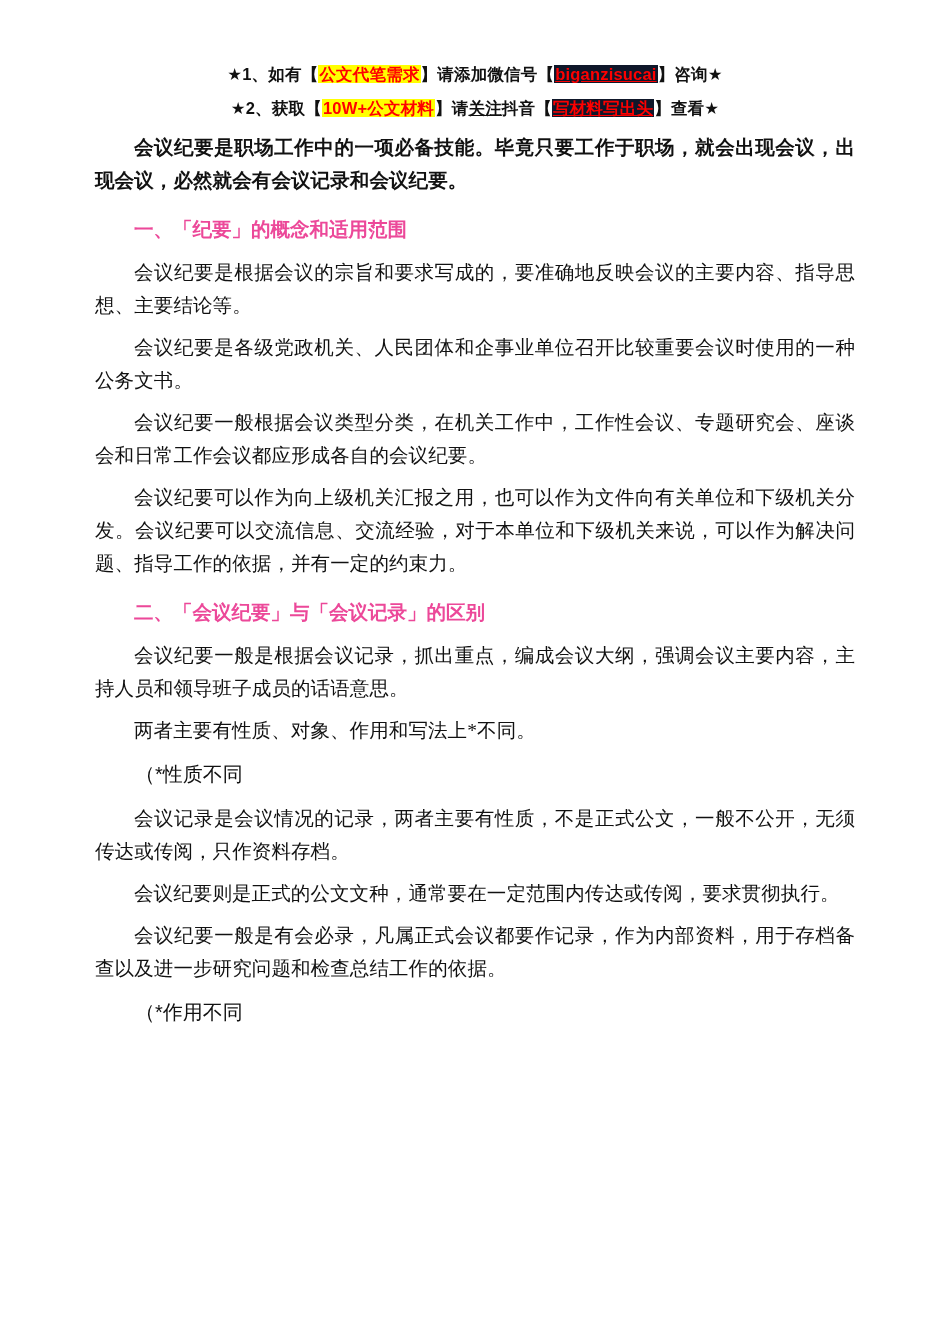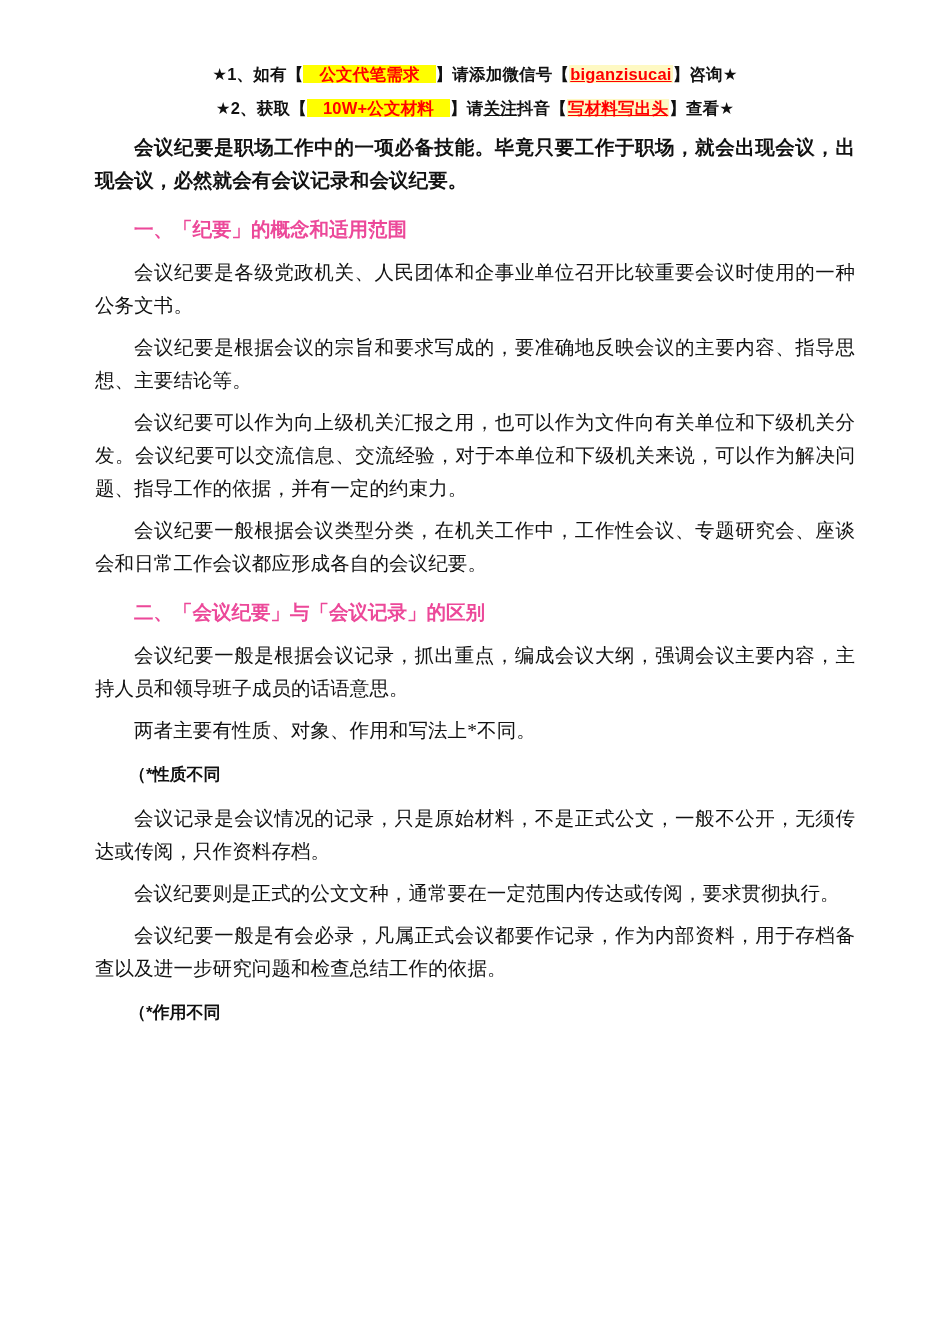--- a/index.html
+++ b/index.html
@@ -27,24 +27,24 @@
     font-weight: bold;
     font-size: 16.5px;
     line-height: 28px;
     letter-spacing: 0.2px;
     white-space: nowrap;
   }
   .banner .seg { }
   .hl-yellow {
     background: #ffff00;
     color: #ff0000;
-    padding: 0 16px;
+    padding: 0 1px;
   }
   .hl-yellow-u {
-    background: #fef9c3;
+    background: #0f172a;
     color: #ff0000;
     padding: 0 1px;
     text-decoration: underline;
   }
   .u { text-decoration: underline; }
   .banner-top { margin-bottom: 6px; }
 
   
   .para {
     font-size: 19.5px;
@@ -60,23 +60,23 @@
   .heading {
     font-size: 19.5px;
     line-height: 33px;
     font-weight: bold;
     color: #ec4899;
     text-indent: 2em;
     margin: 16px 0 10px 0;
     font-family: "Liberation Sans", "DejaVu Sans", sans-serif;
   }
   .subheading {
-    font-size: 17px;
+    font-size: 20px;
     line-height: 33px;
-    font-weight: bold;
+    font-weight: normal;
     text-indent: 2em;
     margin: 11px 0;
     font-family: "Liberation Sans", "DejaVu Sans", sans-serif;
   }
   .spacer-bottom { height: 230px; }
 </style>
 </head>
 <body>
 
 <div class="page">
@@ -84,31 +84,31 @@
   <div class="banner banner-top">
     <span class="seg">★1、如有</span><span>【</span><span class="hl-yellow">公文代笔需求</span><span>】</span><span>请添加微信号</span><span>【</span><span class="hl-yellow-u">biganzisucai</span><span>】</span><span>咨询★</span>
   </div>
   <div class="banner">
     <span>★2、获取</span><span>【</span><span class="hl-yellow">10W+公文材料</span><span>】</span><span>请</span><span class="u">关注</span><span>抖音</span><span>【</span><span class="hl-yellow-u">写材料写出头</span><span>】</span><span>查看★</span>
   </div>
 
   <p class="para intro">会议纪要是职场工作中的一项必备技能。毕竟只要工作于职场，就会出现会议，出现会议，必然就会有会议记录和会议纪要。</p>
 
   <h2 class="heading">一、「纪要」的概念和适用范围</h2>
+  <p class="para">会议纪要是根据会议的宗旨和要求写成的，要准确地反映会议的主要内容、指导思想、主要结论等。</p>
   <p class="para">会议纪要是各级党政机关、人民团体和企事业单位召开比较重要会议时使用的一种公务文书。</p>
-  <p class="para">会议纪要是根据会议的宗旨和要求写成的，要准确地反映会议的主要内容、指导思想、主要结论等。</p>
+  <p class="para">会议纪要一般根据会议类型分类，在机关工作中，工作性会议、专题研究会、座谈会和日常工作会议都应形成各自的会议纪要。</p>
   <p class="para">会议纪要可以作为向上级机关汇报之用，也可以作为文件向有关单位和下级机关分发。会议纪要可以交流信息、交流经验，对于本单位和下级机关来说，可以作为解决问题、指导工作的依据，并有一定的约束力。</p>
-  <p class="para">会议纪要一般根据会议类型分类，在机关工作中，工作性会议、专题研究会、座谈会和日常工作会议都应形成各自的会议纪要。</p>
 
   <h2 class="heading">二、「会议纪要」与「会议记录」的区别</h2>
   <p class="para">会议纪要一般是根据会议记录，抓出重点，编成会议大纲，强调会议主要内容，主持人员和领导班子成员的话语意思。</p>
   <p class="para">两者主要有性质、对象、作用和写法上*不同。</p>
 
   <h3 class="subheading">（*性质不同</h3>
-  <p class="para">会议记录是会议情况的记录，只是原始材料，不是正式公文，一般不公开，无须传达或传阅，只作资料存档。</p>
+  <p class="para">会议记录是会议情况的记录，两者主要有性质，不是正式公文，一般不公开，无须传达或传阅，只作资料存档。</p>
   <p class="para">会议纪要则是正式的公文文种，通常要在一定范围内传达或传阅，要求贯彻执行。</p>
 
   <p class="para">会议纪要一般是有会必录，凡属正式会议都要作记录，作为内部资料，用于存档备查以及进一步研究问题和检查总结工作的依据。</p>
 
   <h3 class="subheading">（*作用不同</h3>
 
   <div class="spacer-bottom"></div>
 
 </div>
 

